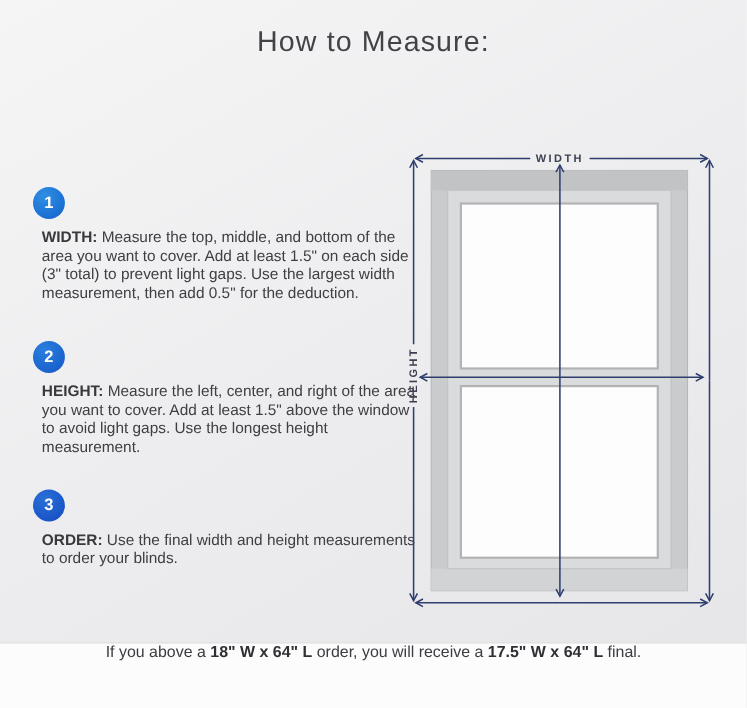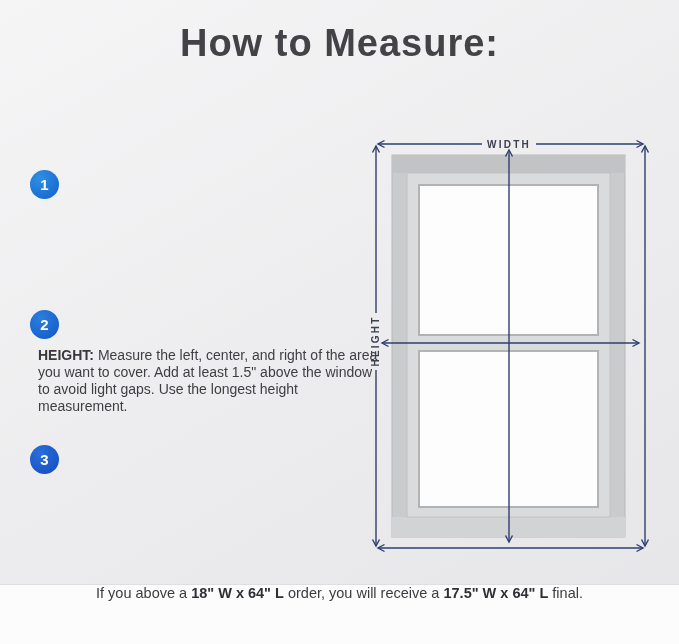--- a/index.html
+++ b/index.html
@@ -3,21 +3,21 @@
 <meta charset="utf-8">
 <style>
   html,body{margin:0;padding:0;background:#fff;}
   .canvas{
     position:relative;width:679px;height:644px;overflow:hidden;
     font-family:"Liberation Sans","DejaVu Sans",sans-serif;
     background:linear-gradient(150deg,#f5f5f6 0%,#ececee 55%,#e6e6e9 100%);
   }
   
   .title{position:absolute;top:22px;left:0;width:100%;text-align:center;color:#424247;}
-  .title-line1{font-size:38px;font-weight:700;letter-spacing:1px;}
+  .title-line1{font-size:26px;font-weight:400;letter-spacing:1px;}
   .title-line2{margin-top:1px;}
   .title-highlight{
     font-size:45px;font-weight:700;letter-spacing:1px;
     background:linear-gradient(90deg,#2c3ec6 0%,#1d6ade 90%);
     -webkit-background-clip:text;background-clip:text;
     -webkit-text-fill-color:transparent;
   }
   .title-suffix{font-size:34px;font-weight:600;color:#424247;margin-left:10px;}
   
   .steps{position:absolute;left:30px;top:168px;width:352px;}
@@ -58,27 +58,29 @@
 
 <div class="canvas">
 
   <header class="title">
     <div class="title-line1">How to Measure:</div>
   </header>
 
   <section class="steps">
     <div class="step step-1">
       <div class="badge">1</div>
+      <p class="steptext"><strong>WIDTH:</strong> <span>Measure the top, middle, and bottom of the area you want to cover. Add at least 1.5" on each side (3" total) to prevent light gaps. Use the largest width measurement, then add 0.5" for the deduction.</span></p>
     </div>
     <div class="step step-2">
       <div class="badge">2</div>
       <p class="steptext"><strong>HEIGHT:</strong> <span>Measure the left, center, and right of the area you want to cover. Add at least 1.5" above the window to avoid light gaps. Use the longest height measurement.</span></p>
     </div>
     <div class="step step-3">
       <div class="badge">3</div>
+      <p class="steptext"><strong>ORDER:</strong> <span>Use the final width and height measurements to order your blinds.</span></p>
     </div>
   </section>
 
   <div class="diagram">
     <svg viewBox="0 0 296 434">
       <defs>
         <marker id="arw" markerWidth="10" markerHeight="10" refX="8" refY="5" orient="auto" markerUnits="userSpaceOnUse">
           <path d="M1.5,1.5 L8,5 L1.5,8.5" fill="none" stroke="#2e3e6e" stroke-width="1.4"></path>
         </marker>
       </defs>

